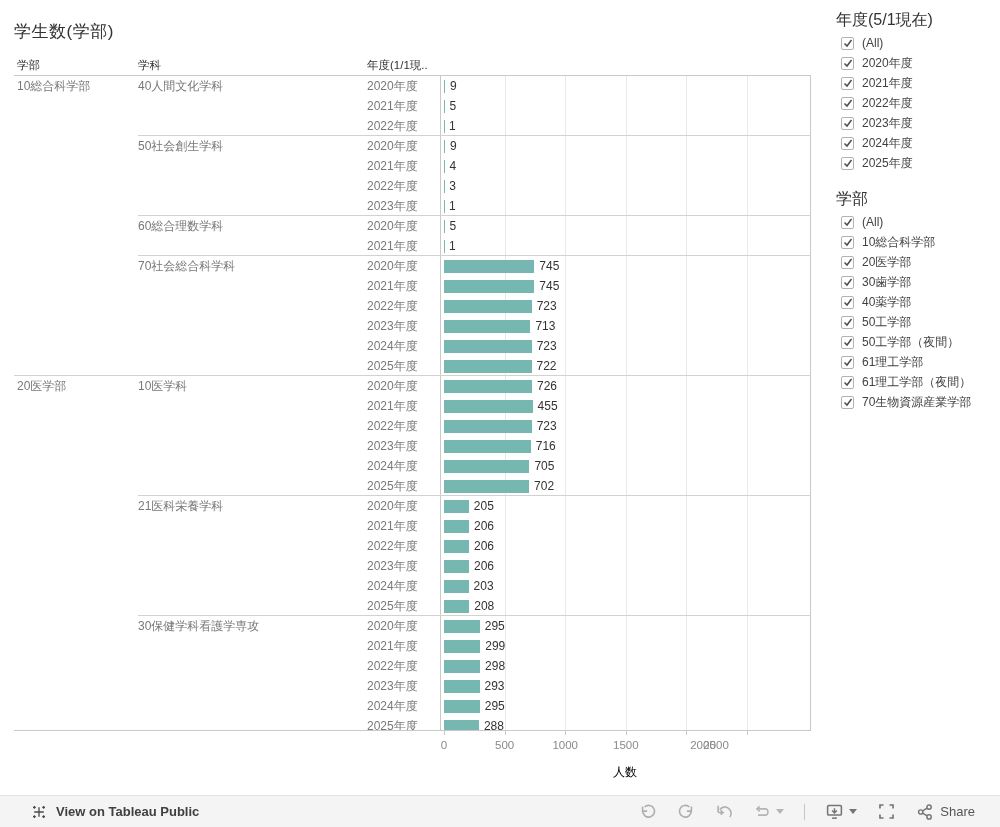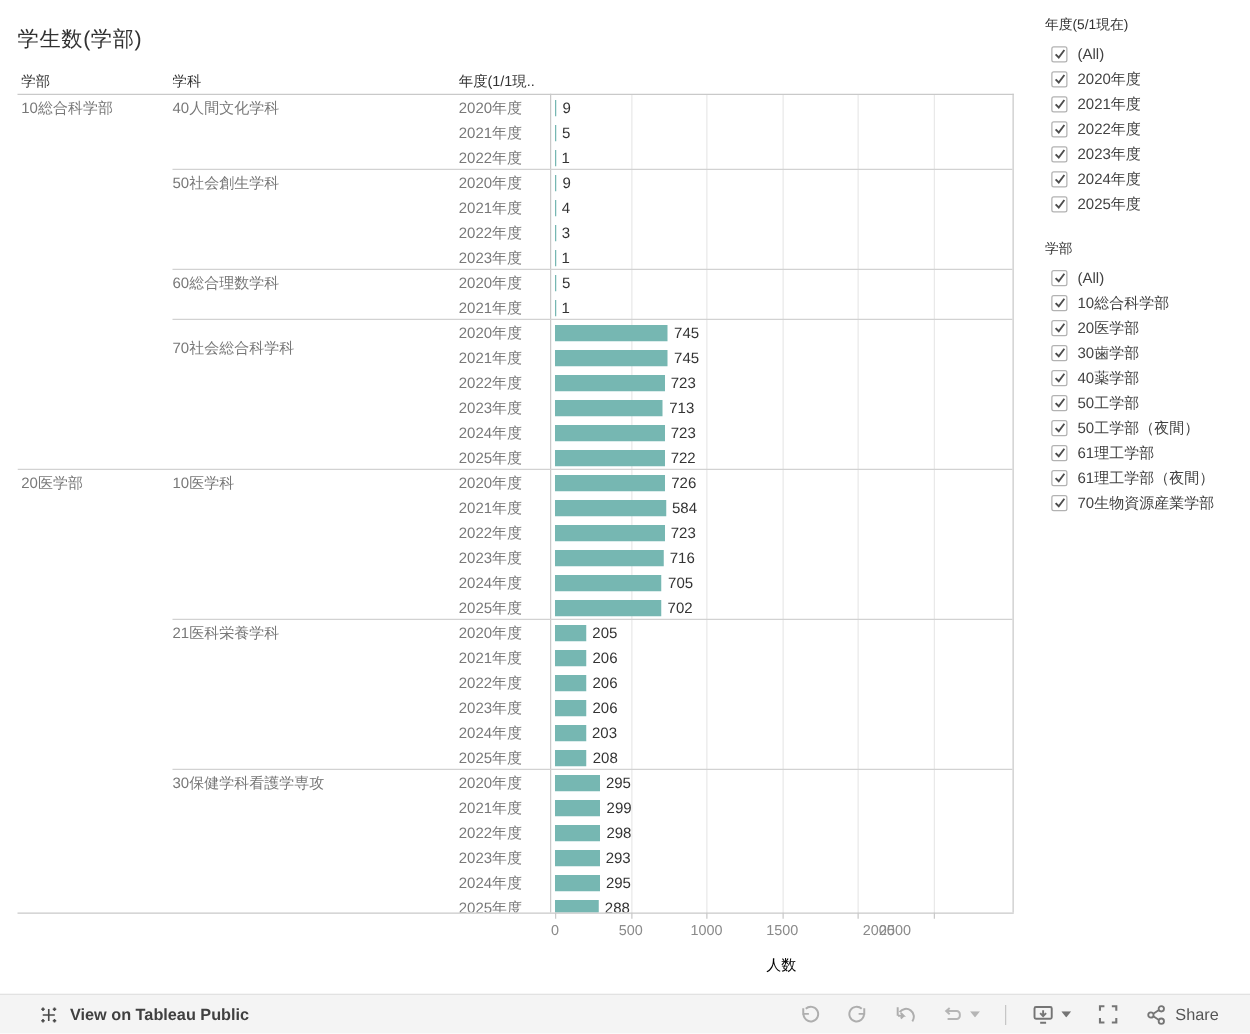--- a/index.html
+++ b/index.html
@@ -19,21 +19,21 @@
   .trow { position:absolute; left:0; width:100%; height:20px; }
   .cell { position:absolute; top:0; height:20px; line-height:20px; font-size:12px; color:#787878; white-space:nowrap; }
   .bar { position:absolute; top:3.5px; height:13px; background:#76b7b2; }
   .bar-label { position:absolute; top:0; height:20px; line-height:20px; font-size:12px; color:#333; }
 
   .tick { position:absolute; top:730px; width:1px; height:5px; background:#c9c9c9; }
   .tick-label { position:absolute; top:739px; transform:translateX(-50%); font-size:11.5px; color:#8a8a8a; }
   .axis-title { position:absolute; left:440px; top:764px; width:370px; text-align:center; font-size:12px; color:#000000; }
 
   .filter-panel { position:absolute; left:836px; top:13px; width:160px; }
-  .filter-title { font-size:11px; color:#333; line-height:14px; margin-bottom:6px; }
+  .filter-title { font-size:16px; color:#333; line-height:14px; margin-bottom:6px; }
   .filter-title.second { margin-top:19px; }
   .filter-item { display:flex; align-items:center; height:20px; cursor:pointer; }
   .cbox { width:13px; height:13px; border:1px solid #b2b2b2; border-radius:2px; background:#fff; margin:0 8px 0 5px; display:flex; align-items:center; justify-content:center; flex:0 0 13px; }
   .filter-label { font-size:12px; color:#424242; white-space:nowrap; }
 
   .toolbar { position:absolute; left:0; top:795px; width:1000px; height:32px; background:#f4f4f4; border-top:1px solid #e2e2e2; display:flex; align-items:center; justify-content:space-between; }
   .tb-left { display:flex; align-items:center; gap:9px; margin-left:31px; cursor:pointer; }
   .tb-left span { font-size:13px; font-weight:600; color:#404040; }
   .tb-right { display:flex; align-items:center; margin-right:25px; }
   .tb-btn { display:flex; align-items:center; background:none; border:none; padding:0; cursor:pointer; }
@@ -109,21 +109,21 @@
         <div class="bar" style="left: 430px; width: 0.606px; background: rgb(118, 183, 178);"></div>
         <div class="bar-label" style="left: 435.606px;">5</div>
       </div>
       <div class="trow" style="top: 160px;">
         <div class="cell" style="left: 353px;">2021年度</div>
         <div class="bar" style="left: 430px; width: 0.1212px; background: rgb(118, 183, 178);"></div>
         <div class="bar-label" style="left: 435.121px;">1</div>
       </div>
       <div class="sep" style="top: 179px; left: 124px;"></div>
       <div class="trow" style="top: 180px;">
-        <div class="cell" style="left: 124px; margin-top: 12px;">70社会総合科学科</div>
+        <div class="cell" style="left: 124px;">70社会総合科学科</div>
         <div class="cell" style="left: 353px;">2020年度</div>
         <div class="bar" style="left: 430px; width: 90.294px; background: rgb(118, 183, 178);"></div>
         <div class="bar-label" style="left: 525.294px;">745</div>
       </div>
       <div class="trow" style="top: 200px;">
         <div class="cell" style="left: 353px;">2021年度</div>
         <div class="bar" style="left: 430px; width: 90.294px; background: rgb(118, 183, 178);"></div>
         <div class="bar-label" style="left: 525.294px;">745</div>
       </div>
       <div class="trow" style="top: 220px;">
@@ -150,21 +150,21 @@
       <div class="trow" style="top: 300px;">
         <div class="cell" style="left: 3px;">20医学部</div>
         <div class="cell" style="left: 124px;">10医学科</div>
         <div class="cell" style="left: 353px;">2020年度</div>
         <div class="bar" style="left: 430px; width: 87.9912px; background: rgb(118, 183, 178);"></div>
         <div class="bar-label" style="left: 522.991px;">726</div>
       </div>
       <div class="trow" style="top: 320px;">
         <div class="cell" style="left: 353px;">2021年度</div>
         <div class="bar" style="left: 430px; width: 88.5972px; background: rgb(118, 183, 178);"></div>
-        <div class="bar-label" style="left: 523.597px;">584</div>
+        <div class="bar-label" style="left: 523.597px;">455</div>
       </div>
       <div class="trow" style="top: 340px;">
         <div class="cell" style="left: 353px;">2022年度</div>
         <div class="bar" style="left: 430px; width: 87.6276px; background: rgb(118, 183, 178);"></div>
         <div class="bar-label" style="left: 522.628px;">723</div>
       </div>
       <div class="trow" style="top: 360px;">
         <div class="cell" style="left: 353px;">2023年度</div>
         <div class="bar" style="left: 430px; width: 86.7792px; background: rgb(118, 183, 178);"></div>
         <div class="bar-label" style="left: 521.779px;">716</div>

